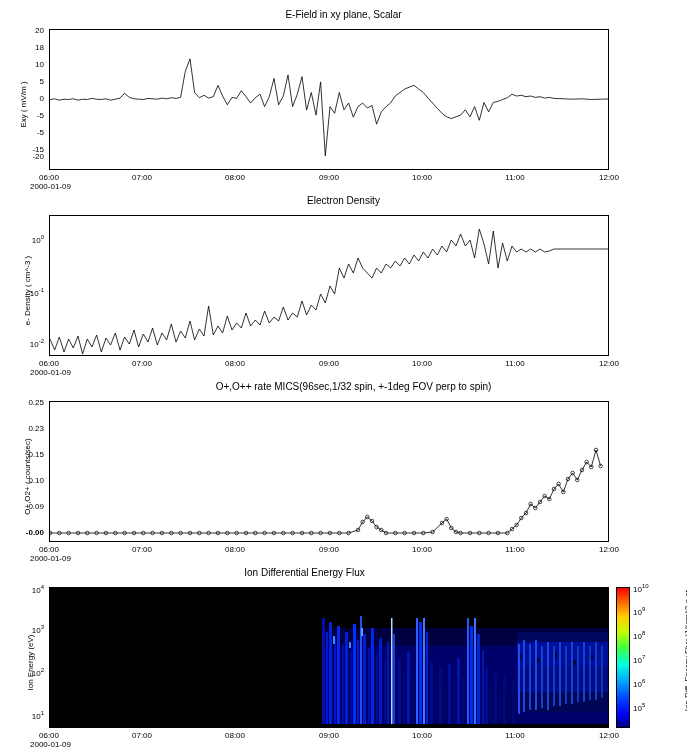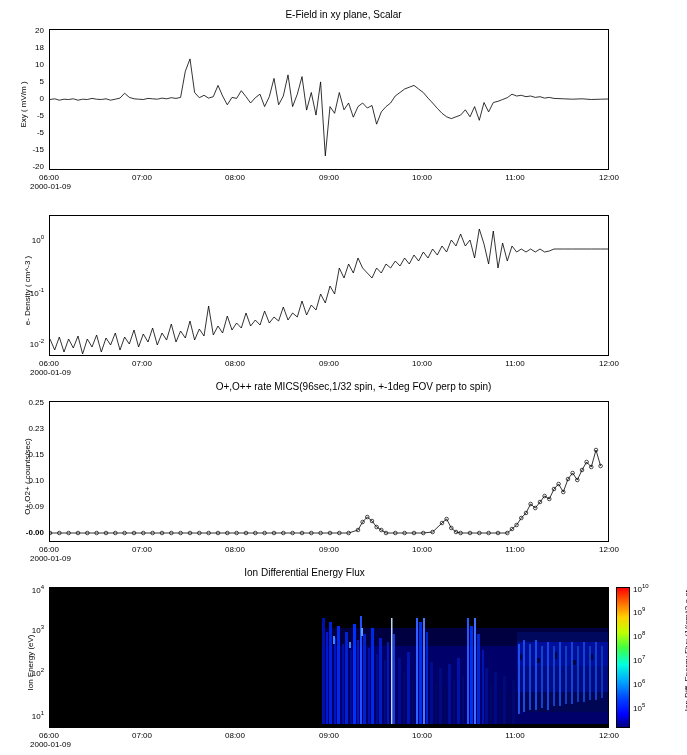--- a/index.html
+++ b/index.html
@@ -71,39 +71,40 @@
   <div class="ylabel" style="left:-22px;top:100px;width:90px;text-align:center;transform:rotate(-90deg);">Exy ( mV/m )</div>
 
   <div class="ytick" style="left:16px;top:26px;width:28px;">20</div>
   <div class="ytick" style="left:16px;top:43px;width:28px;">18</div>
   <div class="ytick" style="left:16px;top:60px;width:28px;">10</div>
   <div class="ytick" style="left:16px;top:77px;width:28px;">5</div>
   <div class="ytick" style="left:16px;top:94px;width:28px;">0</div>
   <div class="ytick" style="left:16px;top:111px;width:28px;">-5</div>
   <div class="ytick" style="left:16px;top:128px;width:28px;">-5</div>
   <div class="ytick" style="left:16px;top:145px;width:28px;">-15</div>
-  <div class="ytick" style="left:16px;top:162px;width:28px;">-20</div>
+  <div class="ytick" style="left:16px;top:152px;width:28px;">-20</div>
 
   <div class="frame" style="left:49px;top:29px;width:560px;height:141px;">
     <svg width="558" height="139" viewBox="0 0 558 139">
       <polyline fill="none" stroke="#000" stroke-width="0.8" points="0,69.5 4.7,68.8 9.3,70.2 14,69.2 18.6,69.5 23.3,68.8 28,70.2 32.6,69.2 37.3,69.5 42,68.4 46.6,69.2 51.3,69.5 56,68.8 60.6,70.2 65.3,69.2 70,68.1 74.6,63.2 79.3,67.4 84,68.8 88.6,69.2 93.3,69.5 98,68.4 102.6,68.8 107.3,69.2 112,68.1 116.6,68.8 121.3,67.7 126,68.4 130.6,67.4 135.3,41.3 140,28.9 144.6,62.5 149.3,67.7 154,65.3 158.6,68.1 163.3,66.7 168,55.4 172.6,66.0 177.3,74.8 182,67.4 186.6,68.4 191.3,60.7 196,66.7 200.6,73.0 205.3,67.7 210,64.2 214.6,76.6 219.3,66.7 224,48.4 228.6,74.8 233.3,66.0 238,44.9 242.6,76.6 247.3,64.2 252,46.6 256.6,80.1 261.3,62.5 266,85.1 270.6,51.9 275.3,125.9 280,76.6 284.6,83.3 289.3,62.5 294,79.8 298.6,73.0 303.3,87.2 308,76.6 312.6,73.0 317.3,78.0 322,75.5 326.6,94.2 331.3,81.9 336,76.6 340.6,73.0 345.3,65.9 350,62.5 354.6,59.0 359.3,57.2 364,55.4 368.6,59.0 373.3,62.5 378,68.1 382.6,73.0 387.3,78.3 392,83.3 396.6,86.8 401.3,88.6 406,86.8 410.6,85.1 415.3,79.8 420,86.8 424.6,76.6 429.3,90.3 434,72.5 438.6,81.9 443.3,72.5 448,71.3 452.6,69.5 457.3,67.7 462,64.2 466.6,66.0 471.3,65.3 476,66.7 480.6,66.0 485.3,67.4 490,66.7 494.6,68.1 499.3,67.4 504,68.4 513.3,68.8 522.6,69.2 532,68.8 541.3,69.5 550.6,69.2 558,69.0"></polyline>
     </svg>
   </div>
 
   <div class="xtick" style="left:29px;top:173px;">06:00</div>
   <div class="xtick" style="left:122px;top:173px;">07:00</div>
   <div class="xtick" style="left:215px;top:173px;">08:00</div>
   <div class="xtick" style="left:309px;top:173px;">09:00</div>
   <div class="xtick" style="left:402px;top:173px;">10:00</div>
   <div class="xtick" style="left:495px;top:173px;">11:00</div>
   <div class="xtick" style="left:589px;top:173px;">12:00</div>
   <div class="datelabel" style="left:30px;top:182px;">2000-01-09</div>
 </div>
 
 <div class="panel" style="left:0;top:186px;width:687px;height:192px;">
+  <div class="plot-title" style="top:9px;">Electron Density</div>
   <div class="ylabel" style="left:-28px;top:100px;width:110px;text-align:center;transform:rotate(-90deg);">e- Density ( cm^-3 )</div>
 
   <div class="ytick" style="left:10px;top:48px;width:34px;">10<span class="sup">0</span></div>
   <div class="ytick" style="left:10px;top:101px;width:34px;">10<span class="sup">-1</span></div>
   <div class="ytick" style="left:10px;top:152px;width:34px;">10<span class="sup">-2</span></div>
 
   <div class="frame" style="left:49px;top:29px;width:560px;height:141px;">
     <svg width="558" height="139" viewBox="0 0 558 139">
       <polyline fill="none" stroke="#000" stroke-width="0.8" points="0,123 4.7,134 9.3,121 14,136 18.6,123 23.3,132 28,120 32.6,138 37.3,123 42,131 46.6,119 51.3,136 56,122 60.6,129 65.3,117 70,134 74.6,121 79.3,128 84,114 88.6,131 93.3,118 98,126 102.6,112 107.3,129 112,117 116.6,124 121.3,108 126,126 130.6,115 135.3,122 140,105 144.6,124 149.3,113 154,120 158.6,90 163.3,119 168,110 172.6,117 177.3,100 182,114 186.6,107 191.3,112 196,97 200.6,110 205.3,104 210,109 214.6,95 219.3,107 224,101 228.6,105 233.3,91 238,104 242.6,97 247.3,101 252,85 256.6,99 261.3,89 266,94 270.6,78 275.3,87 280,70 284.6,78 289.3,52 294,62 298.6,48 303.3,57 308,42 312.6,52 317.3,57 322,62 326.6,52 331.3,57 336,48 340.6,52 345.3,45 350,50 354.6,42 359.3,48 364,39 368.6,45 373.3,36 378,42 382.6,33 387.3,39 392,30 396.6,36 401.3,24 406,30 410.6,18 415.3,30 420,24 424.6,42 429.3,13 434,28 438.6,48 443.3,15 448,52 452.6,27 457.3,45 462,30 466.6,36 471.3,33 476,36 480.6,33 485.3,36 490,33 494.6,36 499.3,35 504,33 513.3,33 522.6,33 532,33 541.3,33 550.6,33 558,33"></polyline>
     </svg>

